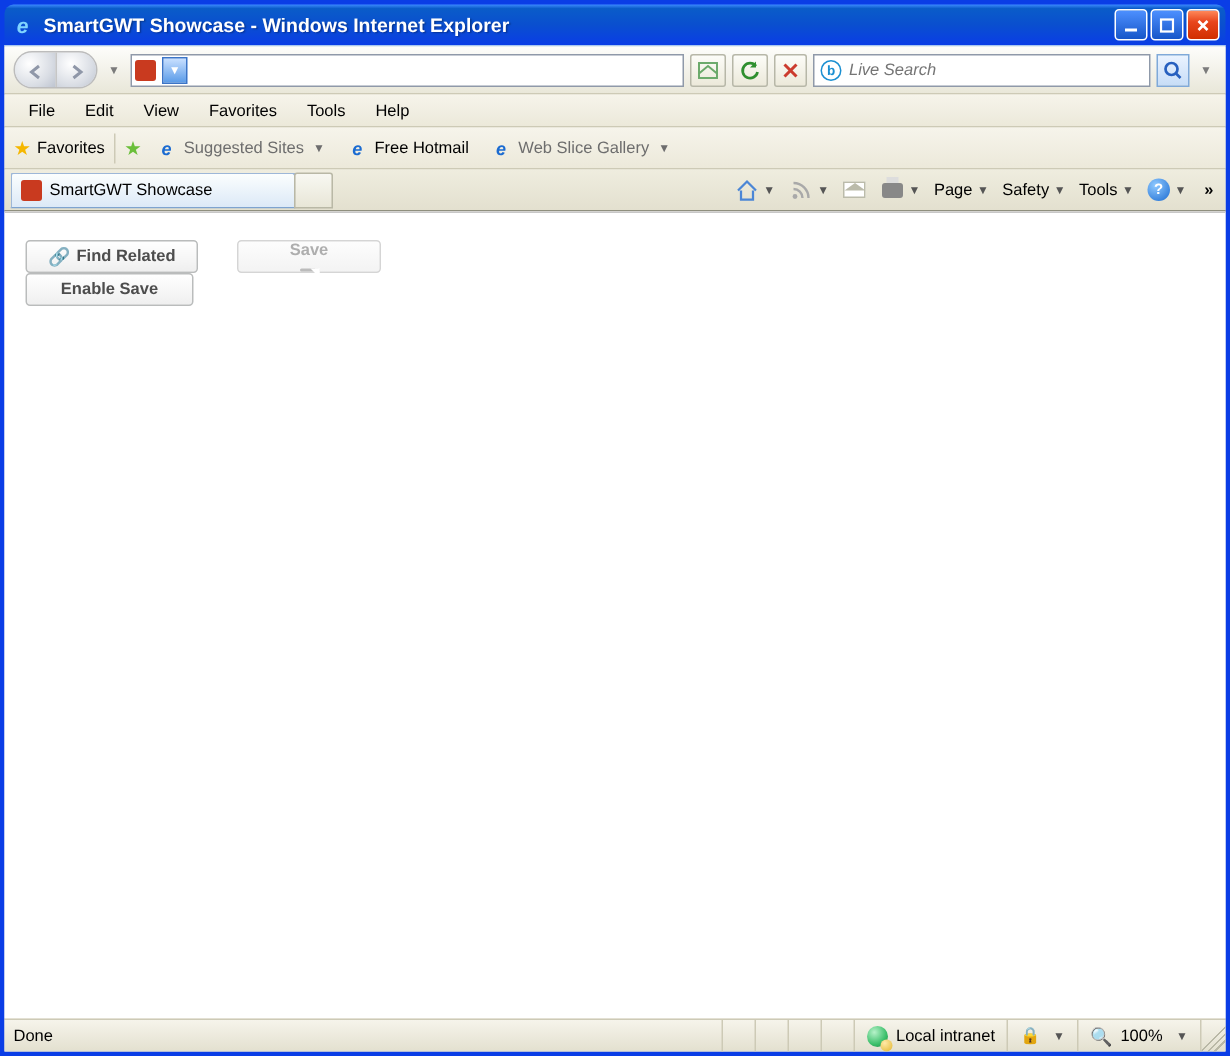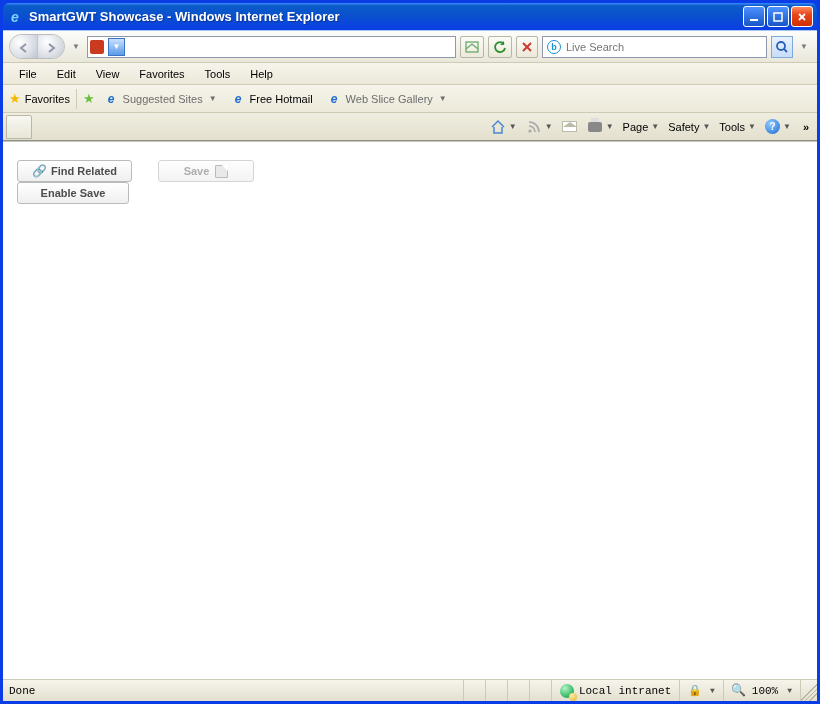--- a/index.html
+++ b/index.html
@@ -143,21 +143,21 @@
 }
 .bing-icon {
   width: 14px; height: 14px;
   border: 1px solid #1a8fd1;
   border-radius: 50%;
   display: flex; align-items: center; justify-content: center;
   color: #1a8fd1; font-weight: bold; font-size: 9px;
 }
 .searchwrap input {
   flex: 1; border: none; outline: none;
-  font-size: 11px; color: #888; 
+  font-size: 11px; color: #888; font-style: italic;
   background: transparent;
 }
 .searchbtn {
   width: 22px; height: 22px;
   background: linear-gradient(#eaf3ff,#c7ddf7);
   border: 1px solid #7fa9d9;
   display: flex; align-items: center; justify-content: center;
   color: #2760bf;
 }
 .menurow {
@@ -269,21 +269,20 @@
   border-top: 1px solid #cdcab6;
   display: flex; align-items: center;
   font-size: 11px;
 }
 .statusbar .seg {
   border-left: 1px solid #cdcab6;
   height: 100%;
   display: flex; align-items: center;
   padding: 0 8px;
   gap: 5px;
-  font-family: Liberation Mono, monospace;
 }
 .statusbar .first { border-left: none; flex: 0 0 auto; padding-left: 6px; }
 .statusbar .spacer { flex: 1; border-left: none; }
 .small-empty { width: 22px; }
 .globe {
   width: 14px; height: 14px; border-radius: 50%;
   background: radial-gradient(circle at 35% 30%, #b6f2c9, #3bbf6a 60%, #1f7f42);
   position: relative;
 }
 .globe::after{content:"";position:absolute;right:-3px;bottom:-3px;width:8px;height:8px;border-radius:50%;background:radial-gradient(circle at 35% 30%,#ffe9a8,#e2b62e);}
@@ -401,20 +400,24 @@
         <span>Free Hotmail</span>
       </span>
       <span class="favlink">
         <span class="ie-e">e</span>
         <span>Web Slice Gallery</span>
         <span class="little-dd">▼</span>
       </span>
     </div>
 
     <div class="tabsrow">
+      <div class="tab">
+        <span class="tabicon"></span>
+        <span>SmartGWT Showcase</span>
+      </div>
       <div class="tab new"></div>
 
       <div class="cmdright">
         <div class="cmdbtn">
           <span class="ico16 home">
             <svg width="16" height="16">
                 <path d="M2 8 L8 2 L14 8 M4 8 V14 H12 V8" fill="none" stroke="currentColor" stroke-width="1.5"></path>
               </svg>
           </span>
             <span class="dd">▼</span>
@@ -459,21 +462,21 @@
         <span class="chevrons">»</span>
       </div>
     </div>
 
     <div class="content">
       <div class="row1">
         <button class="smbtn">
           <span class="link-ic">🔗</span>
           <span>Find Related</span>
         </button>
-        <button class="smbtn disabled" style="width:96px;">
+        <button class="smbtn disabled" style="width:96px;flex-direction:column;">
           <span>Save</span>
           <span class="save-ic"></span>
         </button>
       </div>
       <div class="row2">
         <button class="smbtn" style="width:112px;">
           <span>Enable Save</span>
         </button>
       </div>
     </div>

